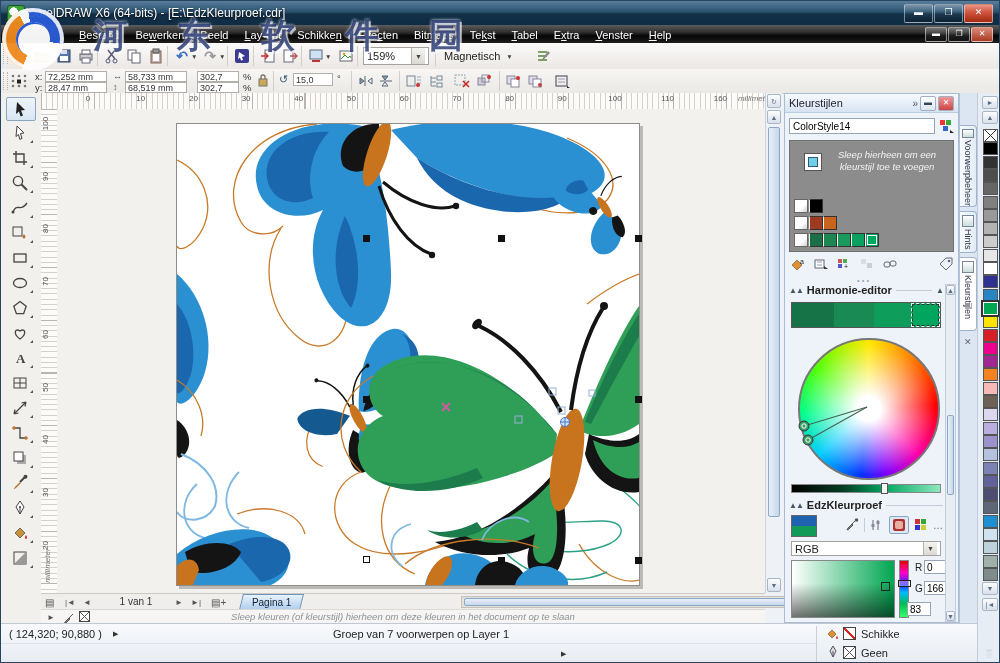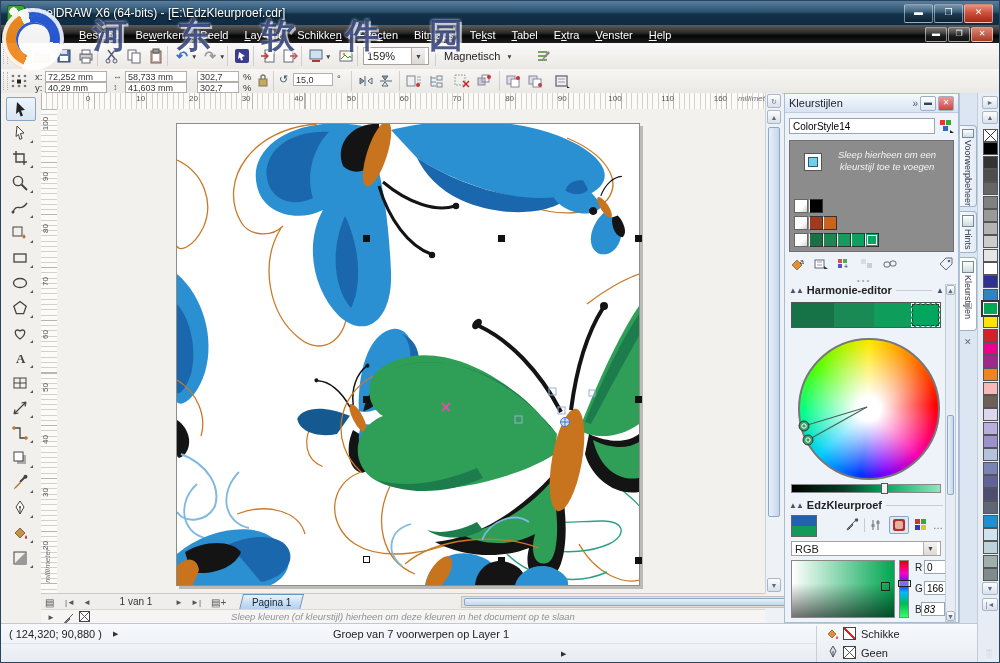--- a/index.html
+++ b/index.html
@@ -288,25 +288,25 @@
             <circle cx="16" cy="9" r="1.3"></circle>
             <circle cx="4" cy="14" r="1.3"></circle>
             <circle cx="10" cy="14" r="1.3"></circle>
             <circle cx="16" cy="14" r="1.3"></circle>
           </g>
           <rect x="8" y="7.5" width="4" height="4" fill="#222"></rect>
         </svg></div>
     <span class="abs plab" style="left:34px;top:2px;">x:</span>
     <div class="abs pfield" style="left:44px;top:2px;width:62px;">72,252 mm</div>
     <span class="abs plab" style="left:34px;top:13px;">y:</span>
-    <div class="abs pfield" style="left:44px;top:13px;width:62px;">40,29 mm</div>
+    <div class="abs pfield" style="left:44px;top:13px;width:62px;">28,47 mm</div>
     <span class="abs" style="left:112px;top:2px;font-size:9px;color:#555;">↔</span>
     <div class="abs pfield" style="left:124px;top:2px;width:62px;">58,733 mm</div>
     <span class="abs" style="left:112px;top:13px;font-size:9px;color:#555;">↕</span>
-    <div class="abs pfield" style="left:124px;top:13px;width:62px;">41,603 mm</div>
+    <div class="abs pfield" style="left:124px;top:13px;width:62px;">68,519 mm</div>
     <div class="abs pfield" style="left:196px;top:2px;width:42px;">302,7</div>
     <span class="abs plab" style="left:242px;top:2px;">%</span>
     <div class="abs pfield" style="left:196px;top:13px;width:42px;">302,7</div>
     <span class="abs plab" style="left:242px;top:13px;">%</span>
     <div class="abs" style="left:256px;top:4px;"><svg width="12" height="15">
           <rect x="2" y="6" width="8" height="7" fill="#caa855" stroke="#776"></rect>
           <path d="M4,6 v-2 a2,2 0 0 1 4,0 v2" fill="none" stroke="#776" stroke-width="1.4"></path>
         </svg></div>
     <div class="abs sep" style="left:272px;top:2px;"></div>
     <span class="abs" style="left:278px;top:4px;font-size:11px;color:#356;">↺</span>
@@ -857,21 +857,21 @@
     </div>
     <div class="abs satsq" style="left:6px;top:466px;width:104px;height:58px;"></div>
     <div class="abs satmark" style="left:96px;top:488px;"></div>
     <div class="abs huebar" style="left:114px;top:466px;width:10px;height:58px;"></div>
     <div class="abs huemark" style="left:113px;top:486px;"></div>
     <span class="abs rgblab" style="left:130px;top:468px;">R</span>
     <div class="abs rgbfield" style="left:139px;top:466px;">0</div>
     <span class="abs rgblab" style="left:130px;top:489px;">G</span>
     <div class="abs rgbfield" style="left:139px;top:487px;">166</div>
     <span class="abs rgblab" style="left:130px;top:510px;">B</span>
-    <div class="abs rgbfield" style="left:136px;top:508px;font-style:italic;">83</div>
+    <div class="abs rgbfield" style="left:122px;top:508px;">83</div>
 
     <div class="abs" style="left:160px;top:190px;width:11px;height:338px;background:#e7edf5;border:1px solid #c2cdd9;box-sizing:border-box;">
       <div class="abs sbtn" style="left:0px;top:0px;width:9px;height:10px;line-height:9px;">▲</div>
       <div class="abs thumb" style="left:1px;top:130px;width:7px;height:80px;"></div>
       <div class="abs sbtn" style="left:0px;top:326px;width:9px;height:10px;line-height:9px;">▼</div>
     </div>
   </div>
 
   <div class="abs tabstrip">
     <div class="vtab" style="top:32px;height:82px;">

